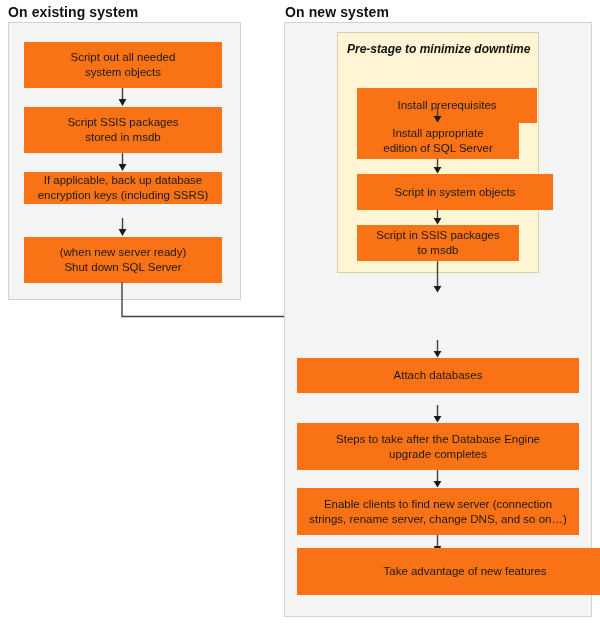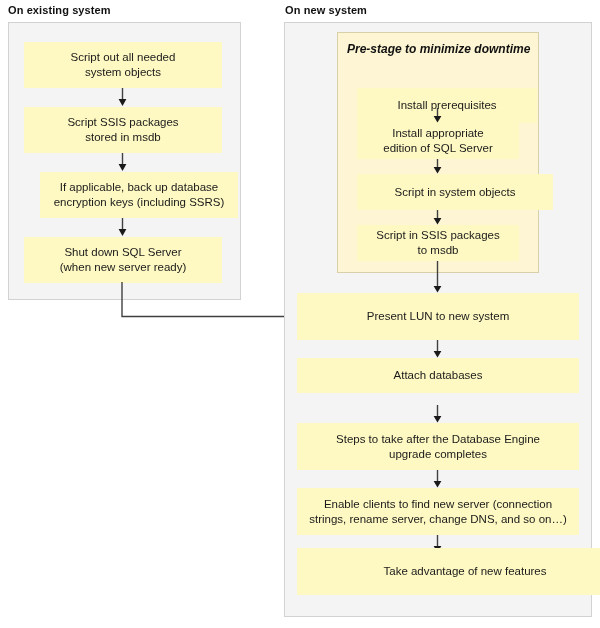--- a/index.html
+++ b/index.html
@@ -16,21 +16,21 @@
     overflow: hidden;
   }
   .canvas {
     position: absolute;
     left: 0; top: 0;
     width: 600px;
     height: 628px;
   }
   .panel-title {
     position: absolute;
-    font-size: 11px;
+    font-size: 14px;
     font-weight: bold;
     color: #111111;
     letter-spacing: 0.1px;
     white-space: nowrap;
     text-align: center;
   }
   .panel {
     position: absolute;
     background: #f4f4f4;
     border: 1px solid #d2d2d2;
@@ -45,21 +45,21 @@
   .stage-group-title {
     position: absolute;
     font-size: 12px;
     font-weight: bold;
     font-style: italic;
     color: #111111;
     white-space: nowrap;
   }
   .node {
     position: absolute;
-    background: #fef9c3;
+    background: #f97316;
     box-sizing: border-box;
     display: flex;
     align-items: center;
     justify-content: center;
     text-align: center;
     font-size: 11.5px;
     line-height: 15px;
     color: #1a1a1a;
     padding: 0 2px;
   }
@@ -102,38 +102,38 @@
     </div>
   </div>
 
   <div class="arrow-v" style="left:117px; top:153px; height:19px;">
     <svg width="11" height="19" viewBox="0 0 11 19">
       <line x1="5.5" y1="0" x2="5.5" y2="12" stroke="#404040" stroke-width="1.4"></line>
       <polygon points="5.5,18 1.6,11 9.4,11" fill="#1a1a1a"></polygon>
     </svg>
   </div>
 
-  <div class="node" style="left:40px; top:172px; width:198px; height:46px;">
+  <div class="node" style="left:24px; top:172px; width:198px; height:32px;">
     <div>
       <span>If applicable, back up database</span>
       <span>encryption keys (including SSRS)</span>
     </div>
   </div>
 
   <div class="arrow-v" style="left:117px; top:218px; height:19px;">
     <svg width="11" height="19" viewBox="0 0 11 19">
       <line x1="5.5" y1="0" x2="5.5" y2="12" stroke="#404040" stroke-width="1.4"></line>
       <polygon points="5.5,18 1.6,11 9.4,11" fill="#1a1a1a"></polygon>
     </svg>
   </div>
 
   <div class="node" style="left:24px; top:237px; width:198px; height:46px;">
     <div>
+      <span>(when new server ready)</span>
       <span>Shut down SQL Server</span>
-      <span>(when new server ready)</span>
     </div>
   </div>
 
   <div class="connector" style="left:116px; top:282px; width:185px; height:42px;">
     <svg width="185" height="42" viewBox="0 0 185 42">
       <path d="M 6 0 L 6 34.5 L 174 34.5" fill="none" stroke="#404040" stroke-width="1.4"></path>
       <polygon points="181,34.5 173,30.6 173,38.4" fill="#1a1a1a"></polygon>
     </svg>
   </div>
 
@@ -192,25 +192,20 @@
     </div>
   </div>
 
   <div class="arrow-v" style="left:432px; top:261px; height:32px;">
     <svg width="11" height="32" viewBox="0 0 11 32">
       <line x1="5.5" y1="0" x2="5.5" y2="25" stroke="#404040" stroke-width="1.4"></line>
       <polygon points="5.5,31.5 1.6,25 9.4,25" fill="#1a1a1a"></polygon>
     </svg>
   </div>
 
-  <div class="node" style="left:297px; top:293px; width:282px; height:47px;">
-    <div>
-      <span>Present LUN to new system</span>
-    </div>
-  </div>
 
   <div class="arrow-v" style="left:432px; top:340px; height:18px;">
     <svg width="11" height="18" viewBox="0 0 11 18">
       <line x1="5.5" y1="0" x2="5.5" y2="11" stroke="#404040" stroke-width="1.4"></line>
       <polygon points="5.5,17.5 1.6,11 9.4,11" fill="#1a1a1a"></polygon>
     </svg>
   </div>
 
   <div class="node" style="left:297px; top:358px; width:282px; height:35px;">
     <div>

